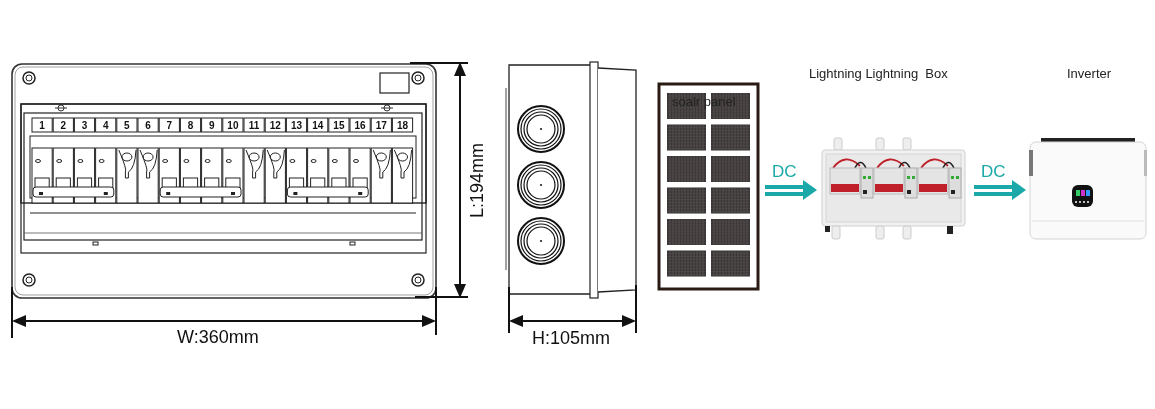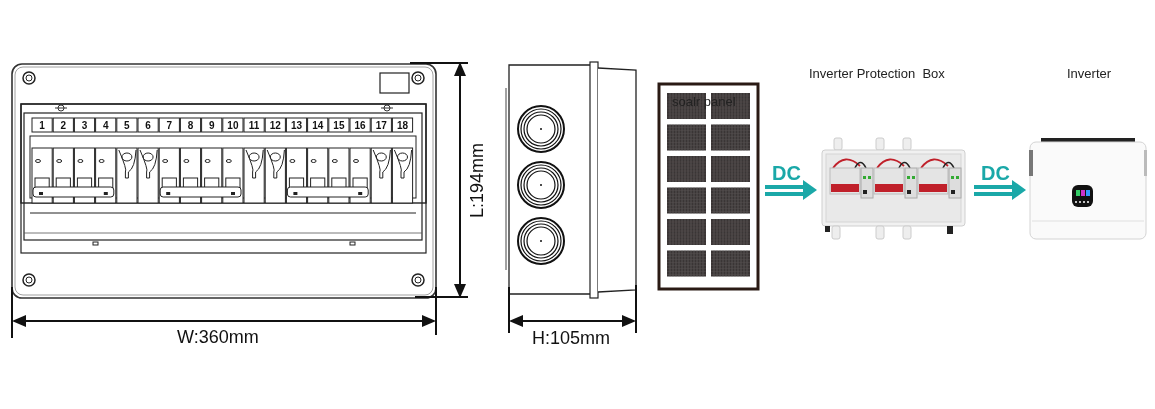--- a/index.html
+++ b/index.html
@@ -1,21 +1,21 @@
 <!DOCTYPE html>
 <html><head>
 <meta charset="utf-8">
 <style>
   html,body{margin:0;padding:0;background:#fff;}
   body{width:1155px;height:409px;position:relative;overflow:hidden;font-family:"Liberation Sans",sans-serif;}
   .abs{position:absolute;}
   .label{font-family:"Liberation Sans",sans-serif;color:#111;white-space:nowrap;}
   .dim-text{font-size:18px;color:#111;}
   .top-label{font-size:13px;color:#222;}
-  .dc{font-family:"Liberation Sans",sans-serif;font-weight:bold;font-size:20px;}
+  .dc{font-family:"Liberation Sans",sans-serif;font-weight:normal;font-size:17px;}
   svg{position:absolute;overflow:visible;}
 </style>
 </head>
 <body>
 
 <svg width="1155" height="409" style="left:0;top:0;">
 
   <rect x="12" y="64" width="424" height="234" rx="10" fill="#fff" stroke="#333" stroke-width="1.6"></rect>
   <rect x="15" y="67" width="418" height="228" rx="8" fill="none" stroke="#888" stroke-width="0.8"></rect>
 
@@ -601,16 +601,16 @@
       <circle cx="1084" cy="202" r="1" fill="#fff"></circle>
       <circle cx="1088" cy="202" r="1" fill="#fff"></circle>
   </g>
 </svg>
 
 <div class="abs label dim-text" style="left:177px;top:327px;">W:360mm</div>
 <div class="abs label dim-text" style="left:437px;top:170px;transform:rotate(-90deg);transform-origin:center;width:80px;text-align:center;">L:194mm</div>
 <div class="abs label dim-text" style="left:532px;top:328px;">H:105mm</div>
 
 <div class="abs label top-label" style="left:672px;top:62px;margin-top:32px;">soalr panel</div>
-<div class="abs label top-label" style="left:809px;top:66px;white-space:pre;">Inverter Protection  Box</div>
+<div class="abs label top-label" style="left:809px;top:66px;white-space:pre;">Lightning Lightning  Box</div>
 <div class="abs label top-label" style="left:1059px;top:66px;margin-left:8px;">Inverter</div>
 <div class="abs dc" style="left:772px;top:162px;color:#1aa8a8;">DC</div>
 <div class="abs dc" style="left:981px;top:162px;color:#1aa8a8;">DC</div>
 
 </body></html>

